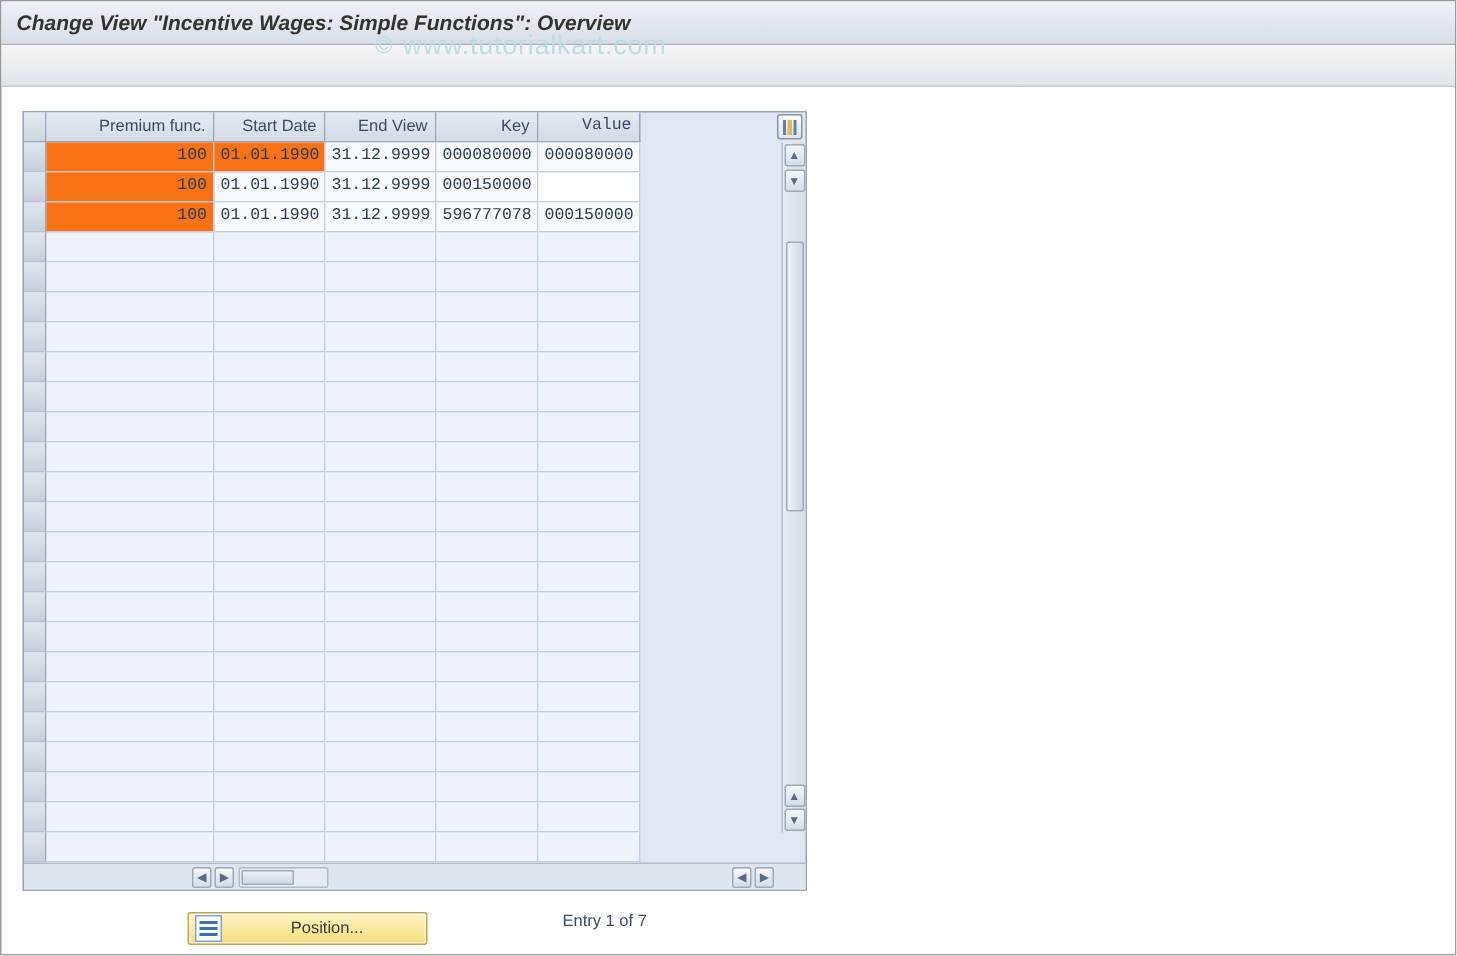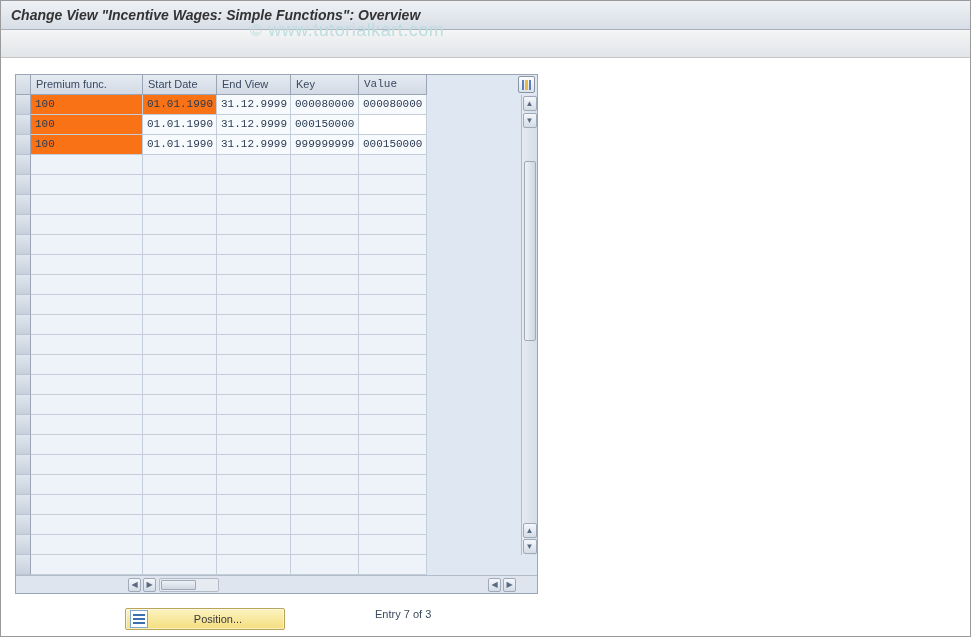--- a/index.html
+++ b/index.html
@@ -81,20 +81,21 @@
     .row-sel {
       width: 15px;
       height: 20px;
       background: linear-gradient(to bottom, #dfe6ee, #c8d0dc);
       border-right: 1px solid #9aa6b6;
       border-bottom: 1px solid #b9c3d1;
     }
     .data-cols {
       display: flex;
       flex-direction: column;
+      text-align: right;
     }
     .header-row {
       display: flex;
       height: 20px;
     }
     .hdr-cell {
       background: linear-gradient(to bottom, #e5ebf2, #d2dae5);
       border-right: 1px solid #9aa6b6;
       border-bottom: 1px solid #9aa6b6;
       padding: 3px 5px;
@@ -375,21 +376,21 @@
                 <div class="cell col-premium highlighted">100</div>
                 <div class="cell col-start">01.01.1990</div>
                 <div class="cell col-end">31.12.9999</div>
                 <div class="cell col-key">000150000</div>
                 <div class="cell col-value input-like"></div>
               </div>
               <div class="data-row">
                 <div class="cell col-premium highlighted">100</div>
                 <div class="cell col-start">01.01.1990</div>
                 <div class="cell col-end">31.12.9999</div>
-                <div class="cell col-key">999999999</div>
+                <div class="cell col-key">596777078</div>
                 <div class="cell col-value">000150000</div>
               </div>
               <div class="data-row empty-row">
                 <div class="cell col-premium"></div>
                 <div class="cell col-start"></div>
                 <div class="cell col-end"></div>
                 <div class="cell col-key"></div>
                 <div class="cell col-value"></div>
               </div>
               <div class="data-row empty-row">
@@ -574,17 +575,17 @@
         </div>
       </div>
 
     </div>
 
     <div class="footer-row">
       <div class="position-btn">
         <span class="position-icon"></span>
         <span class="position-label">Position...</span>
       </div>
-      <div class="entry-text">Entry 7 of 3</div>
+      <div class="entry-text">Entry 1 of 7</div>
     </div>
 
   </div>
 </div>
 
 </body></html>

